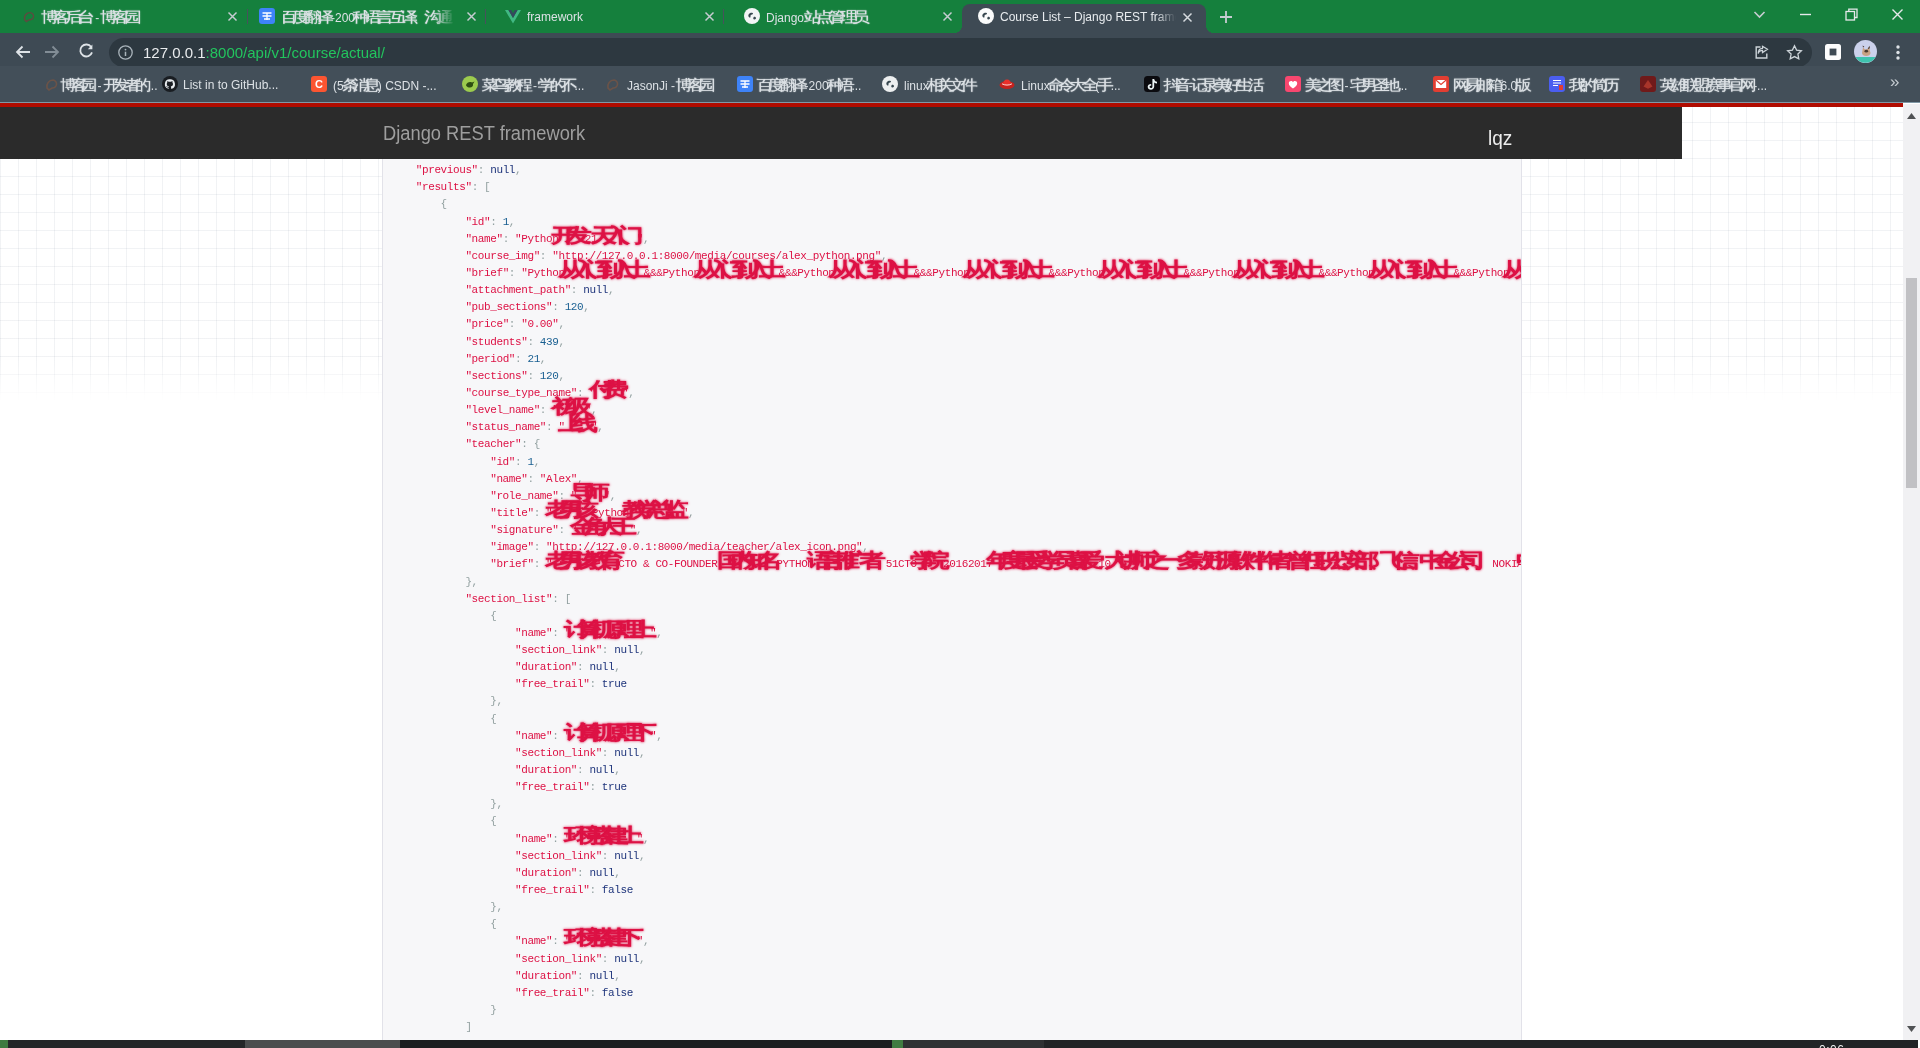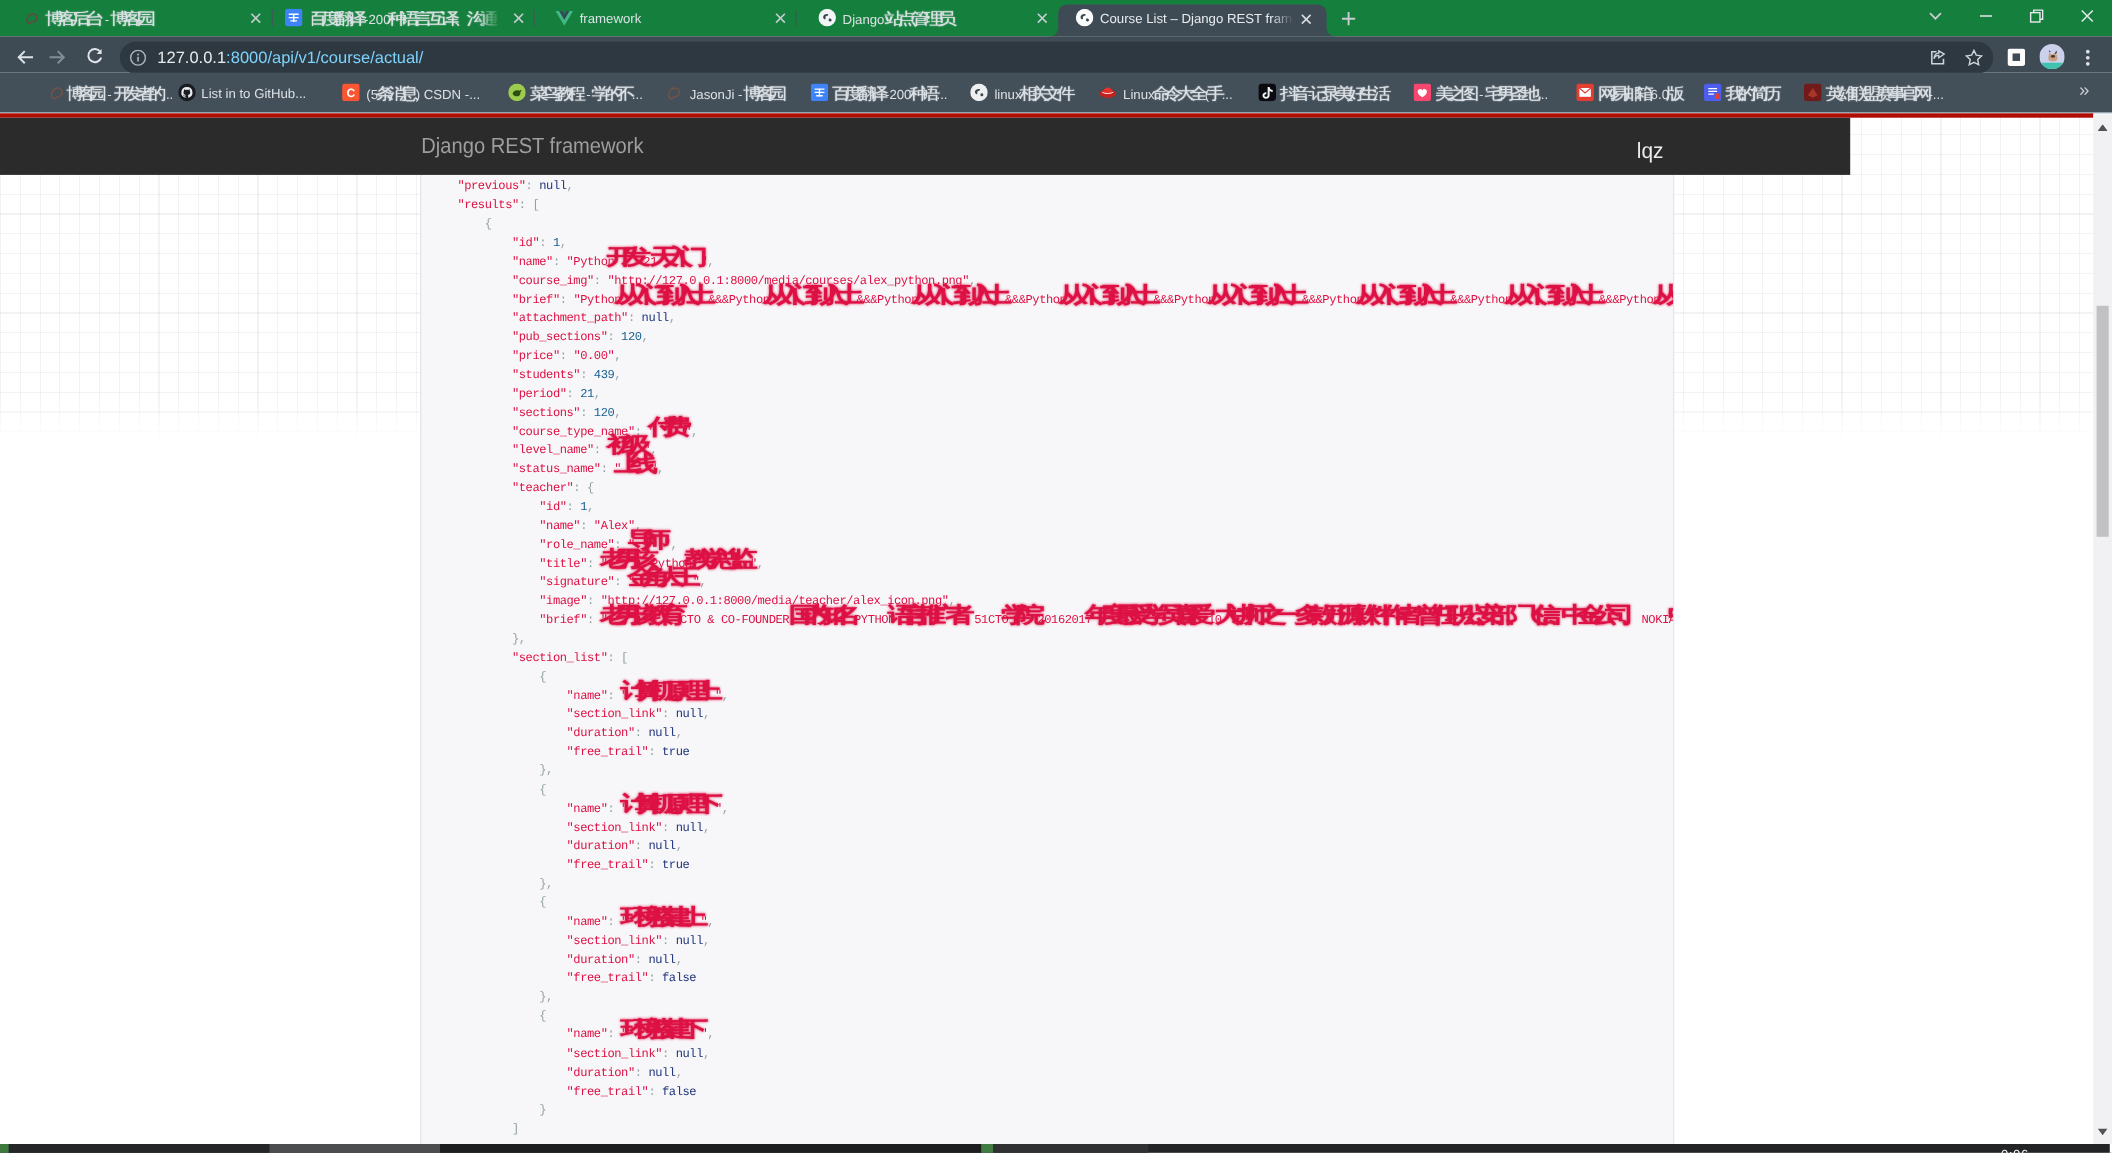--- a/index.html
+++ b/index.html
@@ -132,21 +132,21 @@
   <svg class="abs" style="left:77px;top:10px" width="18" height="18">
       <path d="M14.2 4.0 A6.0 6.0 0 1 0 15.0 9.4" fill="none" stroke="#DEE3E7" stroke-width="1.8"></path>
       <path d="M15.4 1.6 V6.2 H10.8 Z" fill="#DEE3E7"></path>
     </svg>
   <div id="omnibox"></div>
   <svg class="abs" style="left:118px;top:12px" width="15" height="15">
       <circle cx="7.5" cy="7.5" r="6.7" fill="none" stroke="#AAB4BB" stroke-width="1.3"></circle>
       <path d="M7.5 6.7 V11" stroke="#AAB4BB" stroke-width="1.5"></path>
       <circle cx="7.5" cy="4.6" r=".9" fill="#AAB4BB"></circle>
     </svg>
-  <div id="urltxt">127.0.0.1<span style="color:#7dd3fc">:8000/api/v1/course/actual/</span></div>
+  <div id="urltxt">127.0.0.1<span style="color:#22c55e">:8000/api/v1/course/actual/</span></div>
   <svg class="abs" style="left:1753px;top:11px" width="17" height="17">
       <path d="M7.5 3 H3.2 V14 H13.8 V9.5" fill="none" stroke="#CDD4D9" stroke-width="1.4"></path>
       <path d="M9.5 2.2 L14.5 5.2 L9.5 8.6 V6.3 C6.5 6.3 5.6 8.0 5.2 9.6 C5.2 6.3 6.8 4.4 9.5 4.3 Z" fill="none" stroke="#CDD4D9" stroke-width="1.2"></path>
     </svg>
   <svg class="abs" style="left:1786px;top:11px" width="17" height="17">
       <path d="M8.5 1.8 L10.6 6.1 L15.4 6.8 L11.9 10.1 L12.8 14.9 L8.5 12.6 L4.2 14.9 L5.1 10.1 L1.6 6.8 L6.4 6.1 Z" fill="none" stroke="#CDD4D9" stroke-width="1.3"></path>
     </svg>
   <svg class="abs" style="left:1825px;top:11px" width="16" height="16">
       <rect width="16" height="16" rx="2.5" fill="#FDFDFD"></rect>
       <rect x="4.6" y="4.6" width="6.8" height="6.8" fill="#3E4A54"></rect>

